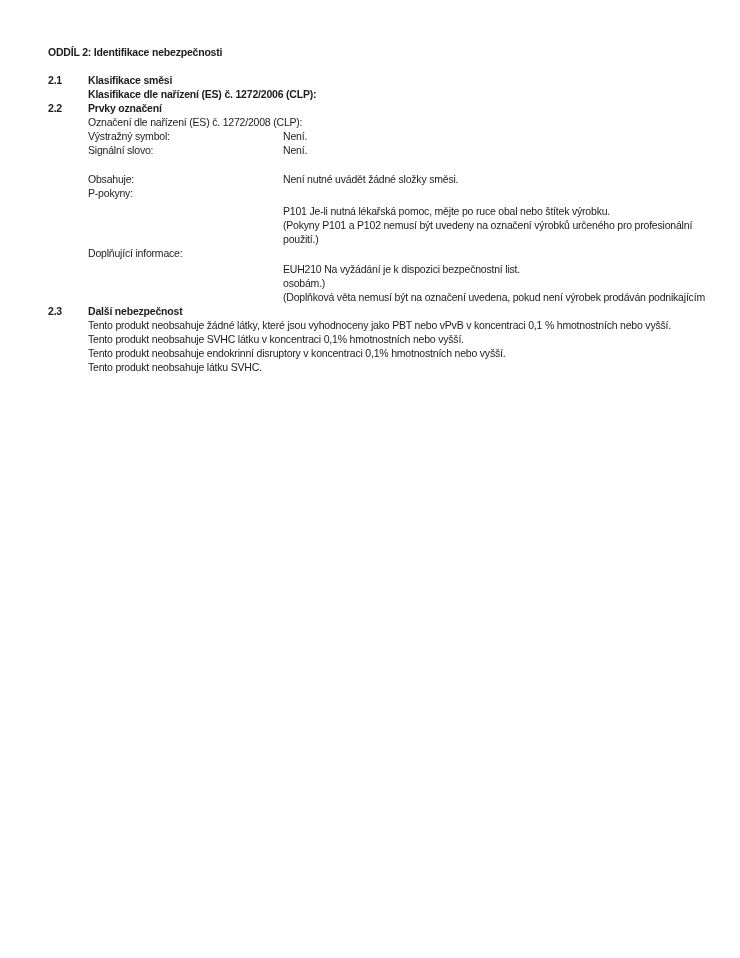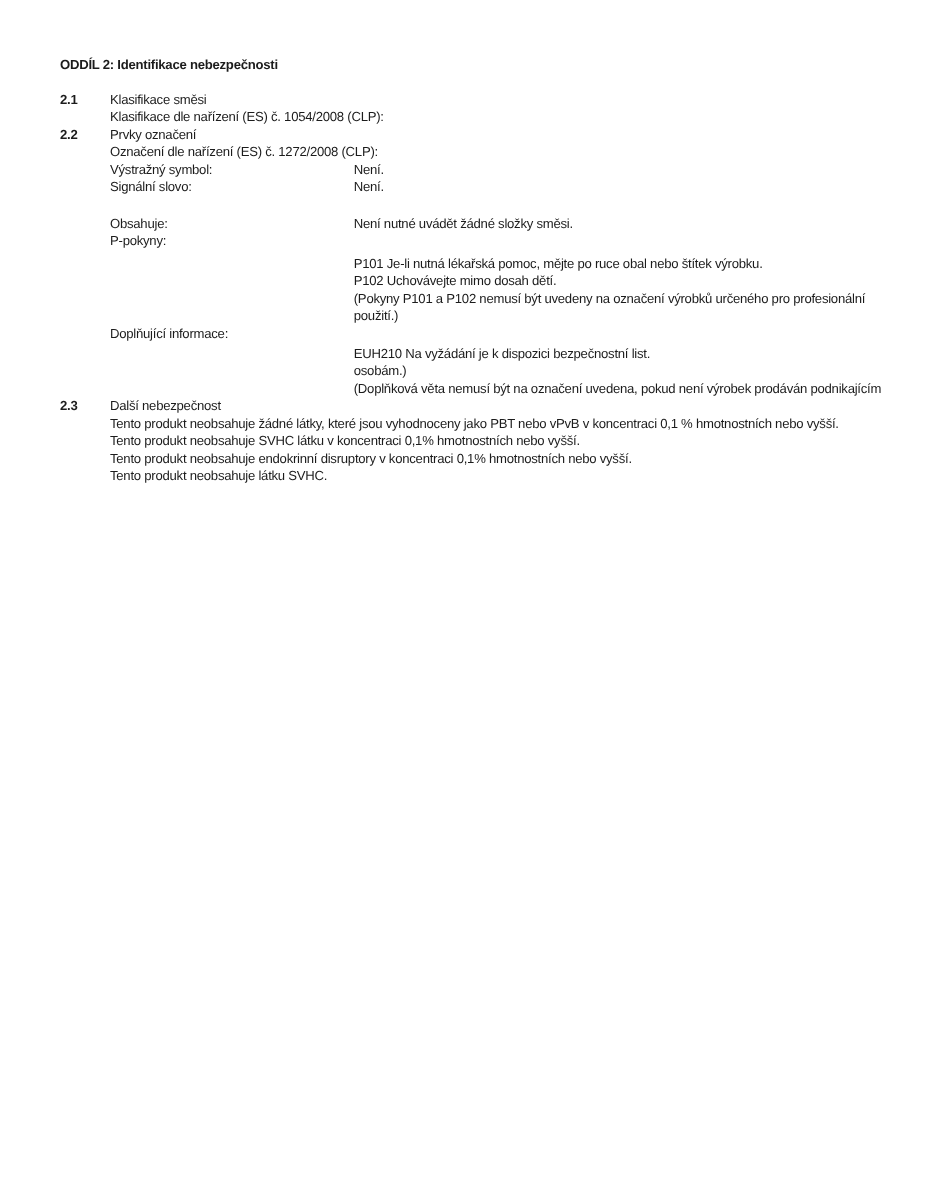--- a/index.html
+++ b/index.html
@@ -19,38 +19,38 @@
     height: 958px;
     padding: 45px 48px 0 48px;
     background: #ffffff;
   }
   .row { display: flex; line-height: 14px; white-space: nowrap; }
   .heading { font-weight: bold; line-height: 14px; margin-bottom: 14px; }
   .num-col { width: 40px; flex: 0 0 40px; font-weight: bold; }
   .label-col { width: 195px; flex: 0 0 195px; }
   .indent-1 { padding-left: 40px; }   
   .indent-2 { padding-left: 235px; }  
-  .bold { font-weight: normal; }
+  .bold { font-weight: bold; }
   .italic { }
   .spacer-block { height: 15px; }
   .spacer-small { height: 4px; }
   .spacer-tiny { height: 2px; }
 </style>
 </head>
 <body>
 
 <div class="page">
 
   <div class="heading">ODDÍL 2: Identifikace nebezpečnosti</div>
 
   <div class="row">
     <div class="num-col">2.1</div>
     <div class="bold">Klasifikace směsi</div>
   </div>
-  <div class="row indent-1 bold">Klasifikace dle nařízení (ES) č. 1054/2008 (CLP):</div>
+  <div class="row indent-1 bold">Klasifikace dle nařízení (ES) č. 1272/2006 (CLP):</div>
 
   <div class="row">
     <div class="num-col">2.2</div>
     <div class="bold">Prvky označení</div>
   </div>
   <div class="row indent-1">Označení dle nařízení (ES) č. 1272/2008 (CLP):</div>
 
   <div class="row indent-1">
     <div class="label-col">Výstražný symbol:</div>
     <div>Není.</div>
@@ -63,21 +63,20 @@
   <div class="spacer-block"></div>
 
   <div class="row indent-1">
     <div class="label-col">Obsahuje:</div>
     <div>Není nutné uvádět žádné složky směsi.</div>
   </div>
 
   <div class="row indent-1">P-pokyny:</div>
   <div class="spacer-small"></div>
   <div class="row indent-2">P101 Je-li nutná lékařská pomoc, mějte po ruce obal nebo štítek výrobku.</div>
-  <div class="row indent-2">P102 Uchovávejte mimo dosah dětí.</div>
   <div class="row indent-2 italic">(Pokyny P101 a P102 nemusí být uvedeny na označení výrobků určeného pro profesionální</div>
   <div class="row indent-2 italic">použití.)</div>
 
   <div class="row indent-1">Doplňující informace:</div>
   <div class="spacer-tiny"></div>
   <div class="row indent-2">EUH210 Na vyžádání je k dispozici bezpečnostní list.</div>
   <div class="row indent-2 italic">osobám.)</div>
   <div class="row indent-2 italic">(Doplňková věta nemusí být na označení uvedena, pokud není výrobek prodáván podnikajícím</div>
 
   <div class="row">

